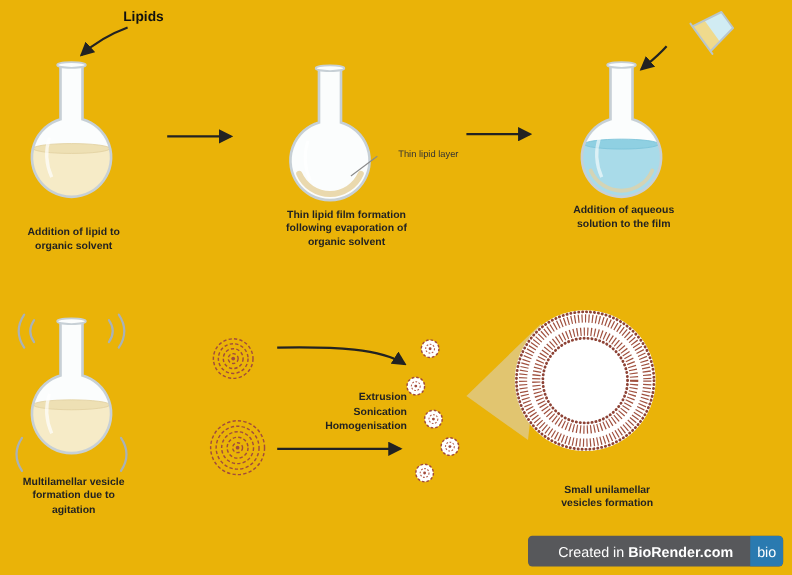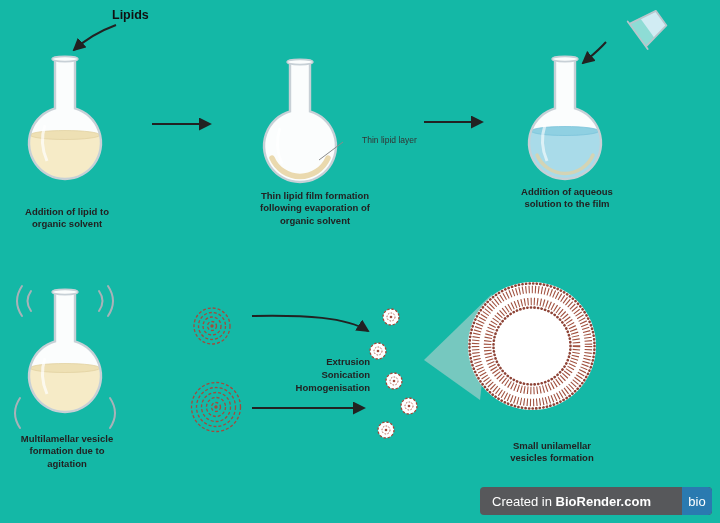--- a/index.html
+++ b/index.html
@@ -1,17 +1,17 @@
 <!DOCTYPE html>
 <html><head>
 <meta charset="utf-8">
 <style>
   html,body{margin:0;padding:0;background:#fff;}
   #canvas{
-    position:relative;width:720px;height:523px;background:#14b8a6;
+    position:relative;width:720px;height:523px;background:#eab308;
     font-family:"Liberation Sans", sans-serif;overflow:hidden;
   }
   #art{position:absolute;left:0;top:0;}
   .caption{
     position:absolute;text-align:center;white-space:pre-line;
     font-size:9.5px;font-weight:700;color:#222;line-height:1.3;
   }
   .annotation-big{
     position:absolute;font-size:12.5px;font-weight:700;color:#111;
   }
@@ -19,20 +19,21 @@
     position:absolute;font-size:8.5px;font-weight:400;color:#333;margin-left:16px;
   }
   .process-label{
     position:absolute;text-align:right;white-space:pre-line;
     font-size:9.5px;font-weight:700;color:#222;line-height:1.35;
   }
   .badge{
     position:absolute;left:480px;top:487px;width:232px;height:28px;
     background:#57585b;border-radius:4px;display:flex;align-items:center;
     overflow:hidden;
+    text-align:center;
   }
   .badge-text{
     flex:1;padding-left:12px;color:#fff;font-size:13px;white-space:nowrap;
   }
   .badge-text b{font-weight:700;}
   .badge-logo{
     width:30px;height:28px;background:#2a7ab0;color:#fff;display:flex;
     align-items:center;justify-content:center;font-size:13px;font-weight:400;
     border-radius:0 4px 4px 0;
   }

